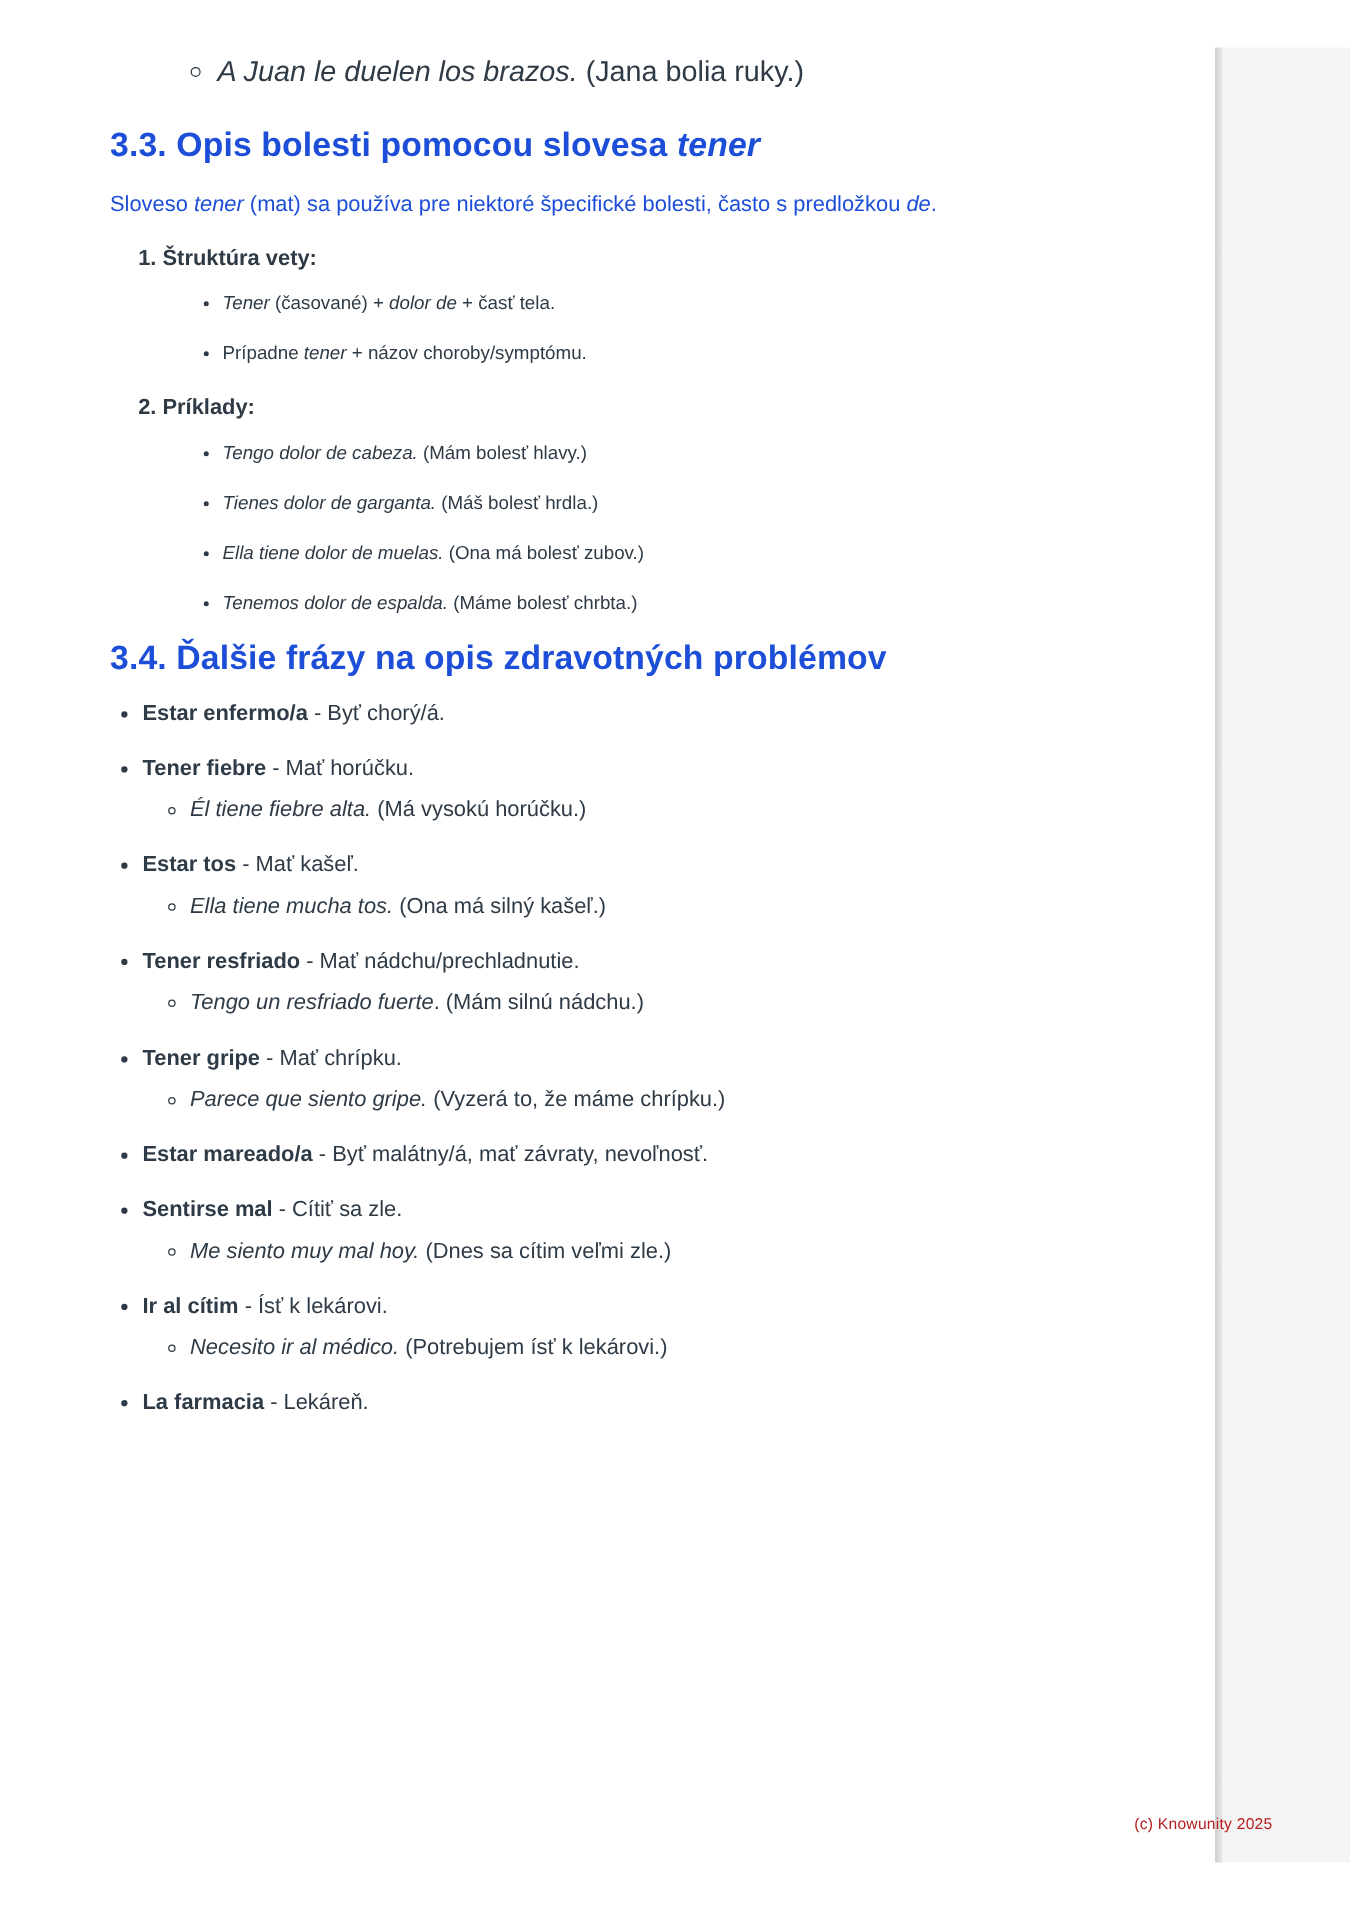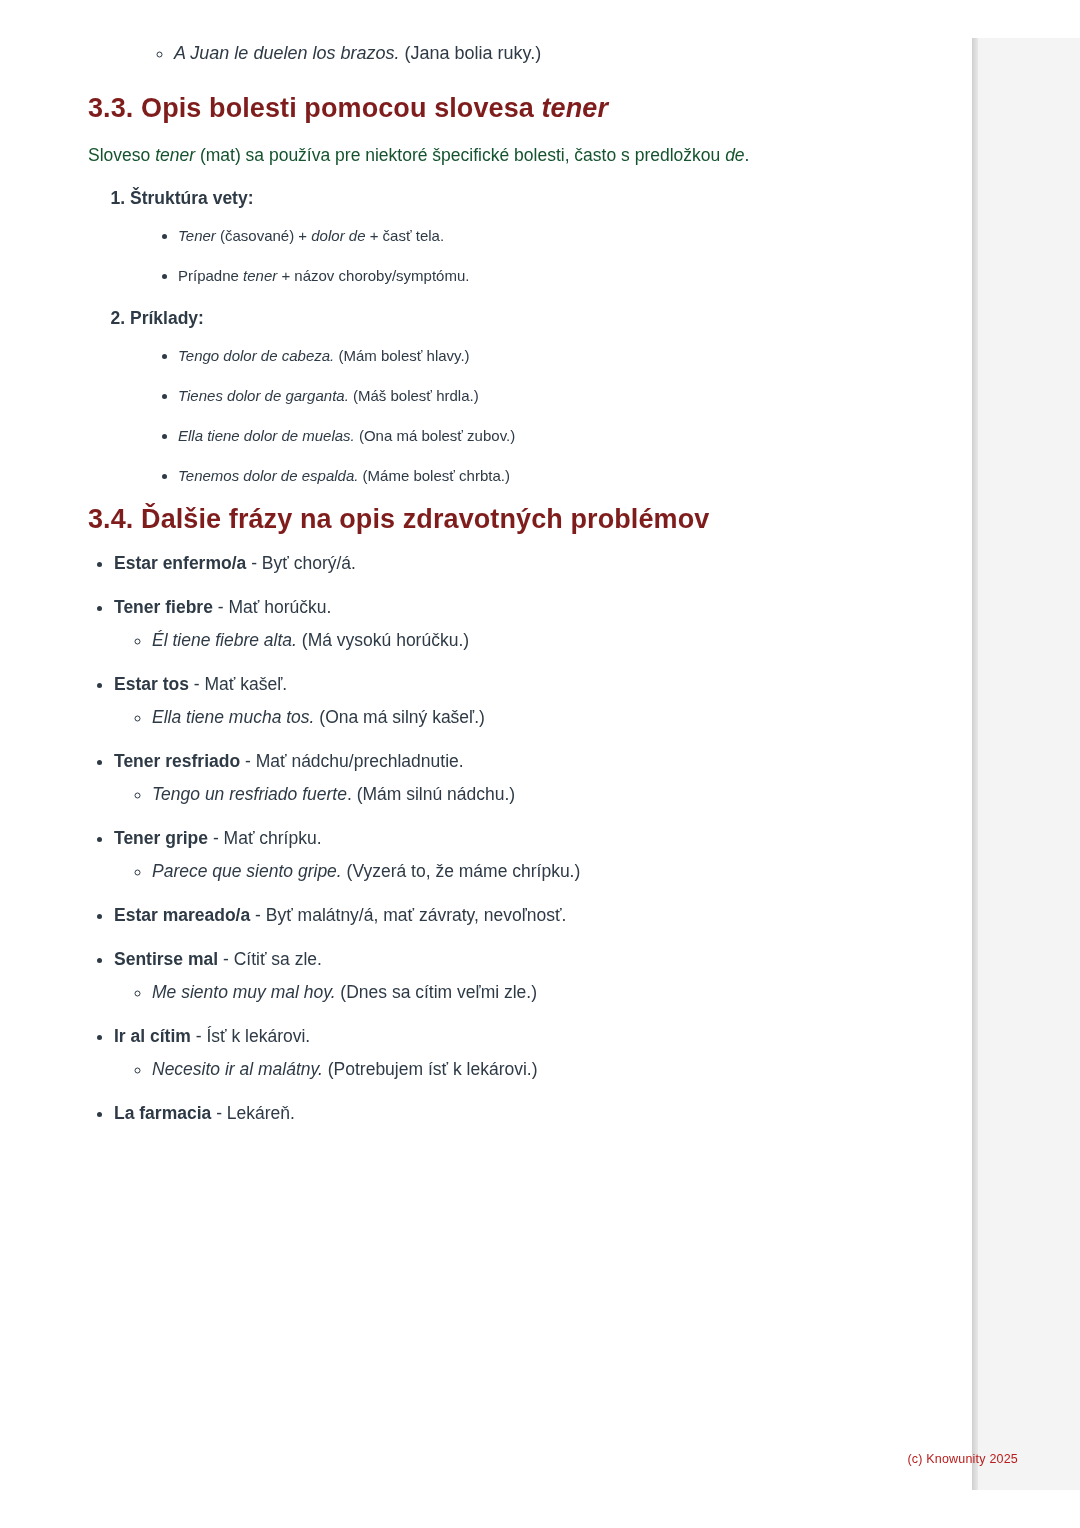--- a/index.html
+++ b/index.html
@@ -59,35 +59,35 @@
     bottom: 62px;
     font-size: 12.5px;
     color: #b91c1c;
     letter-spacing: 0.2px;
     white-space: nowrap;
   }
 
   h2.heading {
     font-size: 27px;
     font-weight: 600;
-    color: #7f1d1d;
+    color: #1d4ed8;
     margin: 0 0 14px 0;
     letter-spacing: 0.1px;
   }
   h2.heading .ital {
     font-style: italic;
     font-weight: 600;
   }
 
   p.para {
     font-size: 17.5px;
     line-height: 1.95;
     margin: 0 0 10px 0;
     text-align: justify;
-    color: #14532d;
+    color: #1d4ed8;
   }
 
   .ital { font-style: italic; }
   .bold { font-weight: 700; }
 
   ol.numlist {
     margin: 12px 0 6px 0;
     padding-left: 42px;
     font-size: 17.5px;
   }
@@ -118,21 +118,21 @@
   }
   ul.sublist > li {
     margin-bottom: 2px;
     line-height: 1.55;
   }
 
   .top-sub {
     list-style-type: circle;
     margin: 0 0 26px 0;
     padding-left: 86px;
-    font-size: 18px;
+    font-size: 23px;
   }
   .top-sub > li { line-height: 1.5; }
 
   .phrase-list {
     list-style-type: disc;
     margin: 12px 0 0 0;
     padding-left: 26px;
     font-size: 17.5px;
   }
   .phrase-list > li {
@@ -241,21 +241,21 @@
         <ul class="sublist">
           <li>
             <span class="ital">Me siento muy mal hoy.</span><span> (Dnes sa cítim veľmi zle.)</span>
           </li>
         </ul>
       </li>
       <li>
         <span class="bold">Ir al cítim</span><span> - Ísť k lekárovi.</span>
         <ul class="sublist">
           <li>
-            <span class="ital">Necesito ir al malátny.</span><span> (Potrebujem ísť k lekárovi.)</span>
+            <span class="ital">Necesito ir al médico.</span><span> (Potrebujem ísť k lekárovi.)</span>
           </li>
         </ul>
       </li>
       <li>
         <span class="bold">La farmacia</span><span> - Lekáreň.</span>
       </li>
     </ul>
 
   </div>
 

